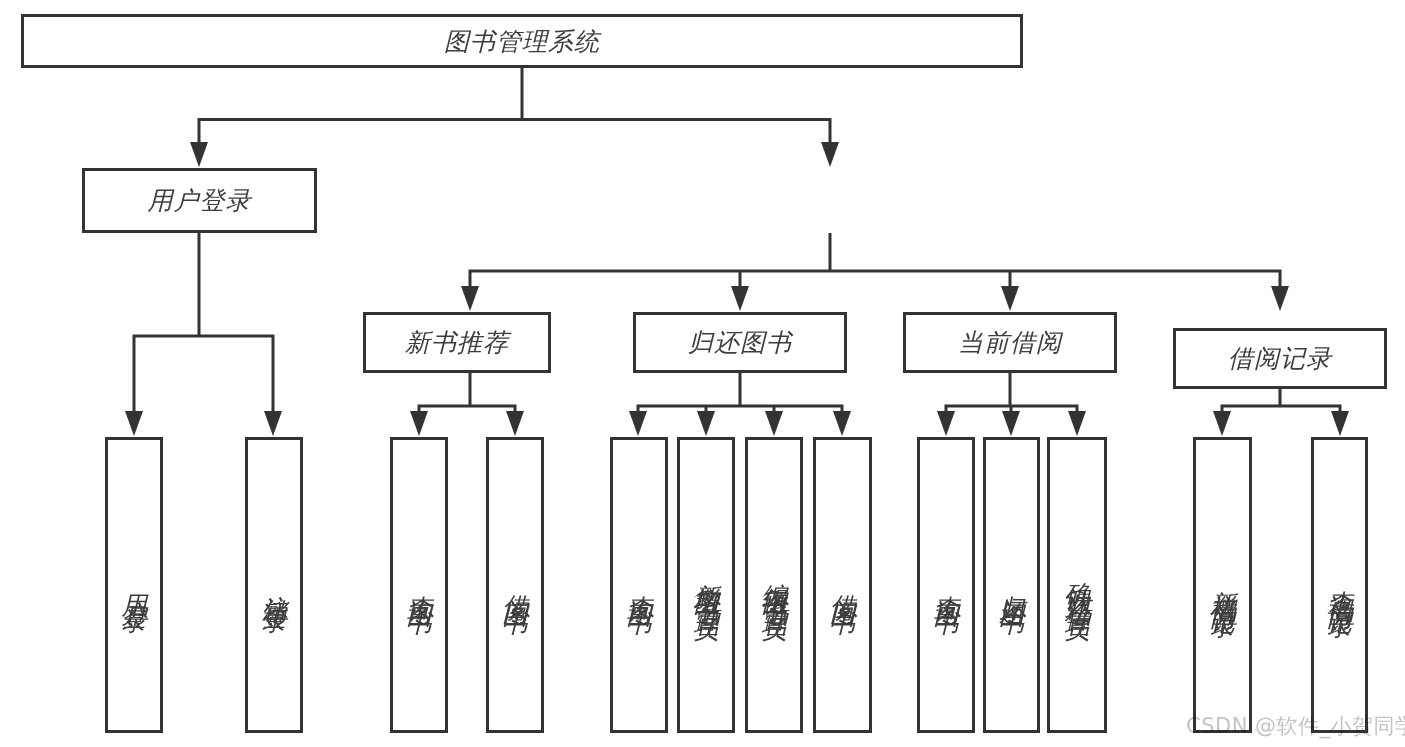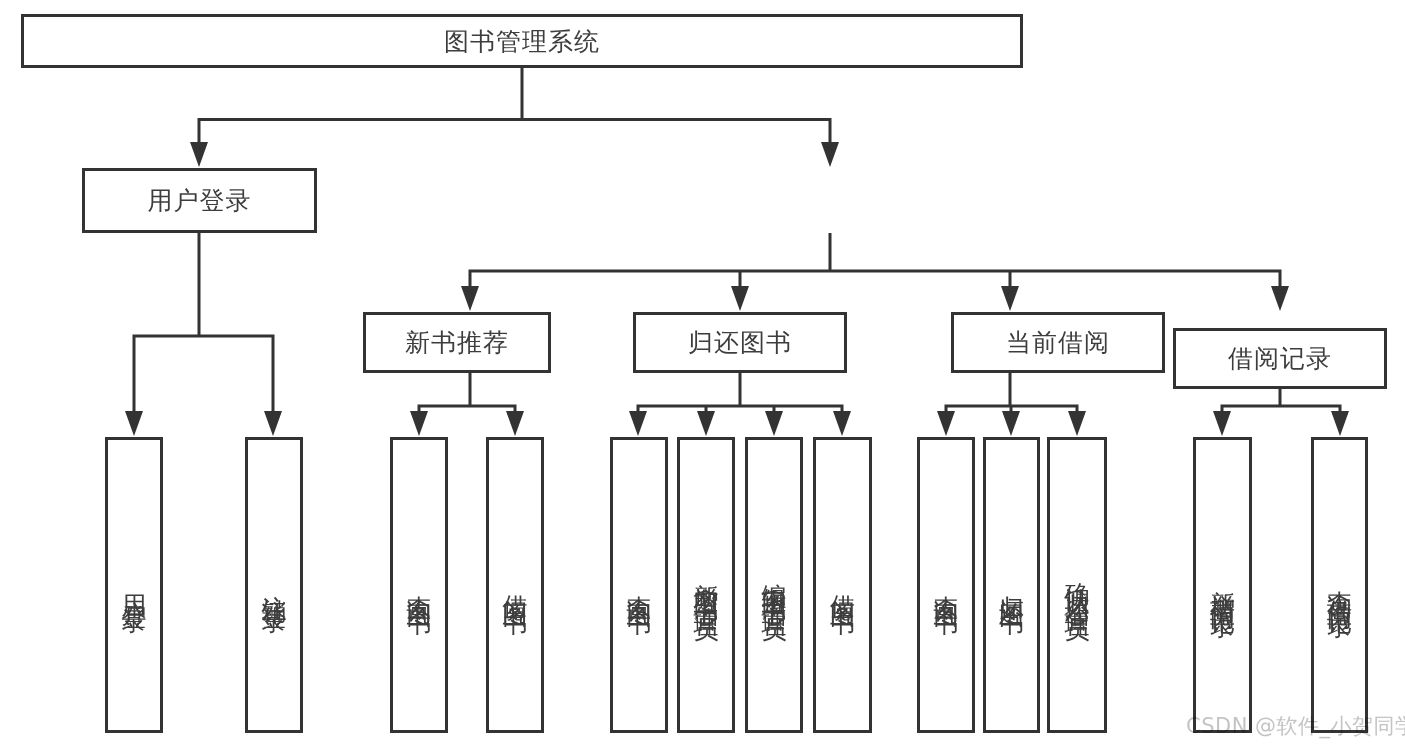--- a/index.html
+++ b/index.html
@@ -20,20 +20,21 @@
   .node {
     position: absolute;
     background: #ffffff;
     border: 3px solid #333333;
     box-sizing: border-box;
     display: flex;
     align-items: center;
     justify-content: center;
     color: #3d3d3d;
     z-index: 2;
+    font-style: italic;
   }
   .node.h {
     font-size: 25px;
     letter-spacing: 1px;
     white-space: nowrap;
   }
   .node.v {
     writing-mode: vertical-rl;
     text-orientation: mixed;
     font-size: 25px;
@@ -99,21 +100,21 @@
       <polygon points="1331,411 1349,411 1340,436"></polygon>
     </g>
   </svg>
 
   <div class="node h" style="left:21px; top:14px; width:1002px; height:54px;">图书管理系统</div>
 
   <div class="node h" style="left:82px; top:168px; width:235px; height:65px;">用户登录</div>
 
   <div class="node h" style="left:363px; top:312px; width:188px; height:61px;">新书推荐</div>
   <div class="node h" style="left:633px; top:312px; width:214px; height:61px;">归还图书</div>
-  <div class="node h" style="left:903px; top:312px; width:214px; height:61px;margin-left:48px;">当前借阅</div>
+  <div class="node h" style="left:903px; top:312px; width:214px; height:61px;">当前借阅</div>
   <div class="node h" style="left:1173px; top:328px; width:214px; height:61px;">借阅记录</div>
 
   <div class="node v" style="left:105px; top:437px; width:58px; height:296px;">用户登录</div>
   <div class="node v" style="left:245px; top:437px; width:58px; height:296px;">注销登录</div>
 
   <div class="node v" style="left:390px; top:437px; width:58px; height:296px;">查询图书</div>
   <div class="node v" style="left:486px; top:437px; width:58px; height:296px;">借阅图书</div>
 
   <div class="node v" style="left:610px; top:437px; width:58px; height:296px;">查询图书</div>
   <div class="node v" style="left:677px; top:437px; width:58px; height:296px;">新增图书（管理员）</div>

